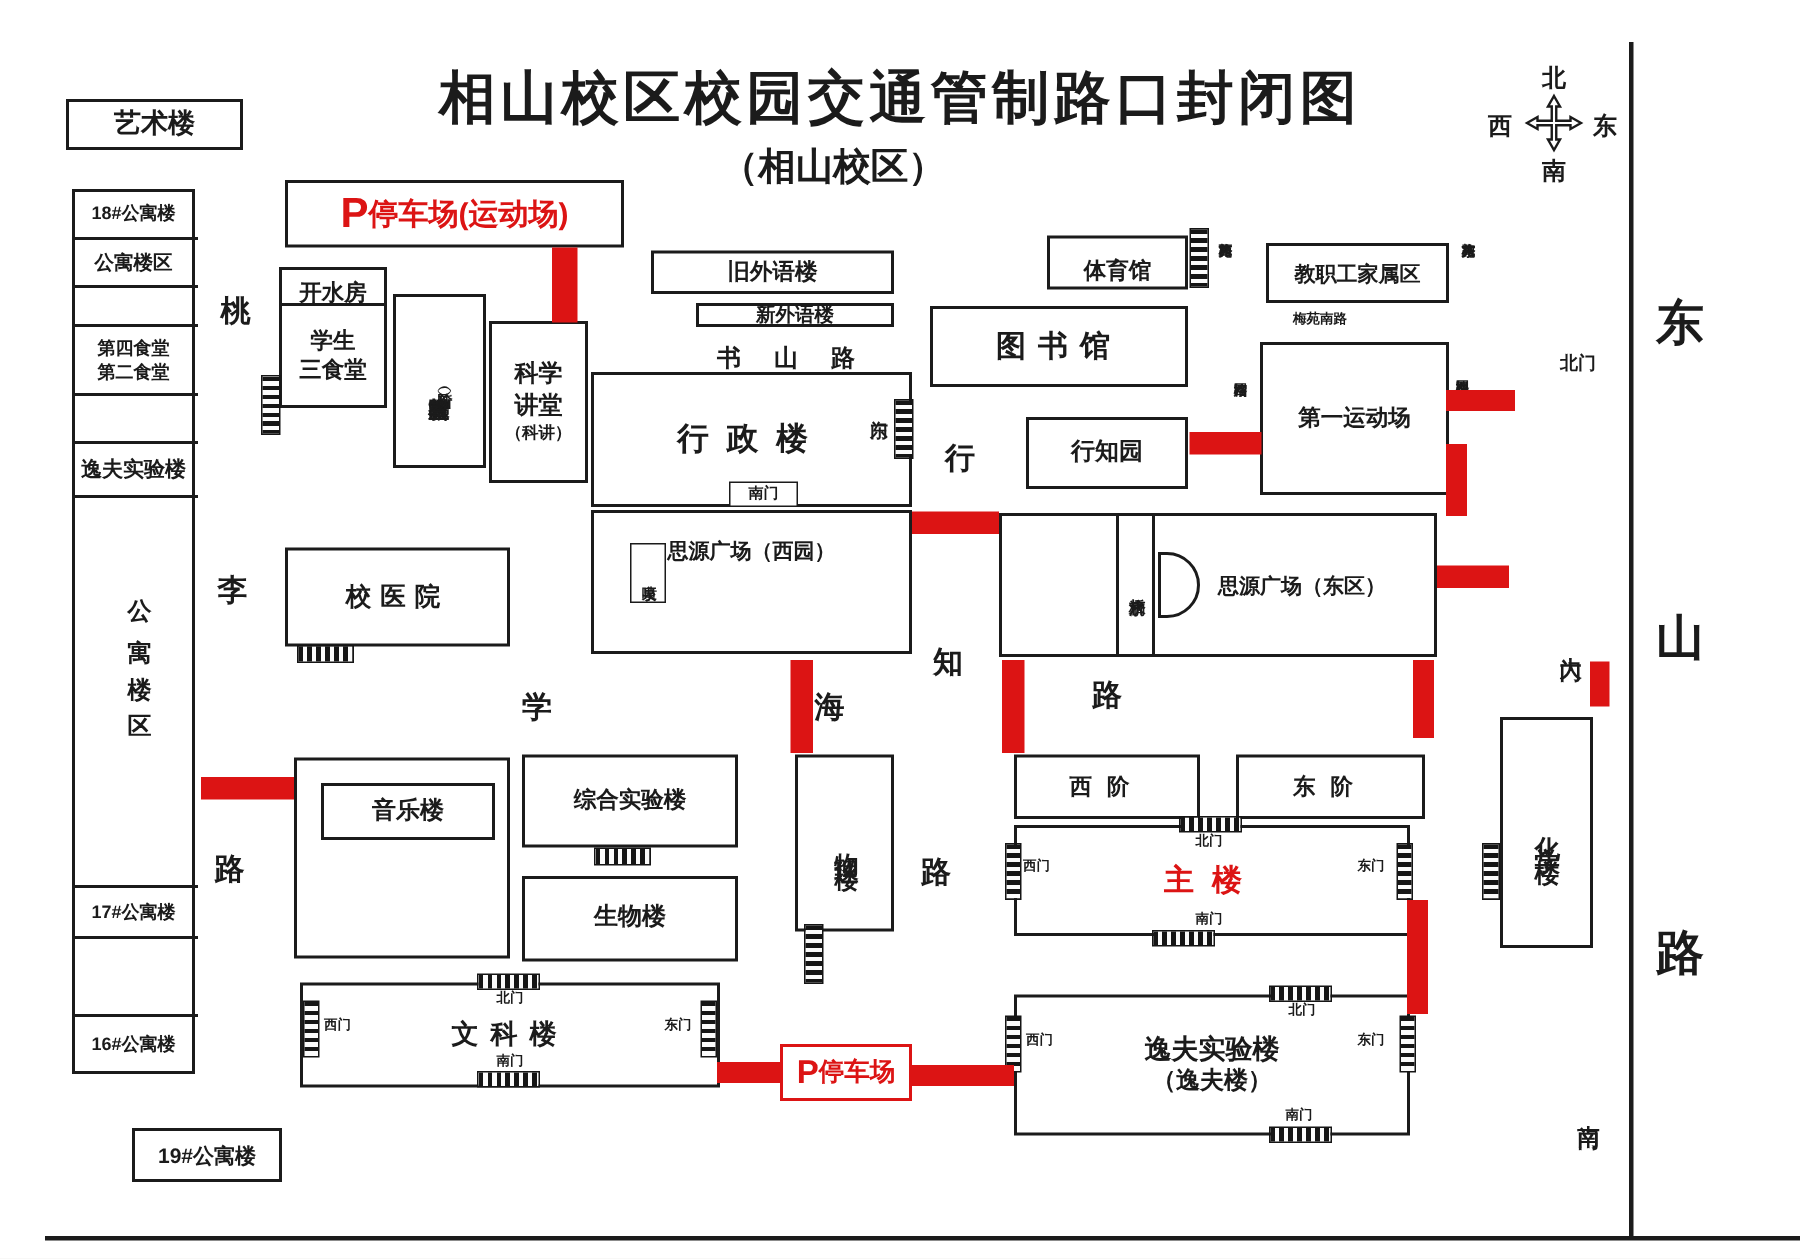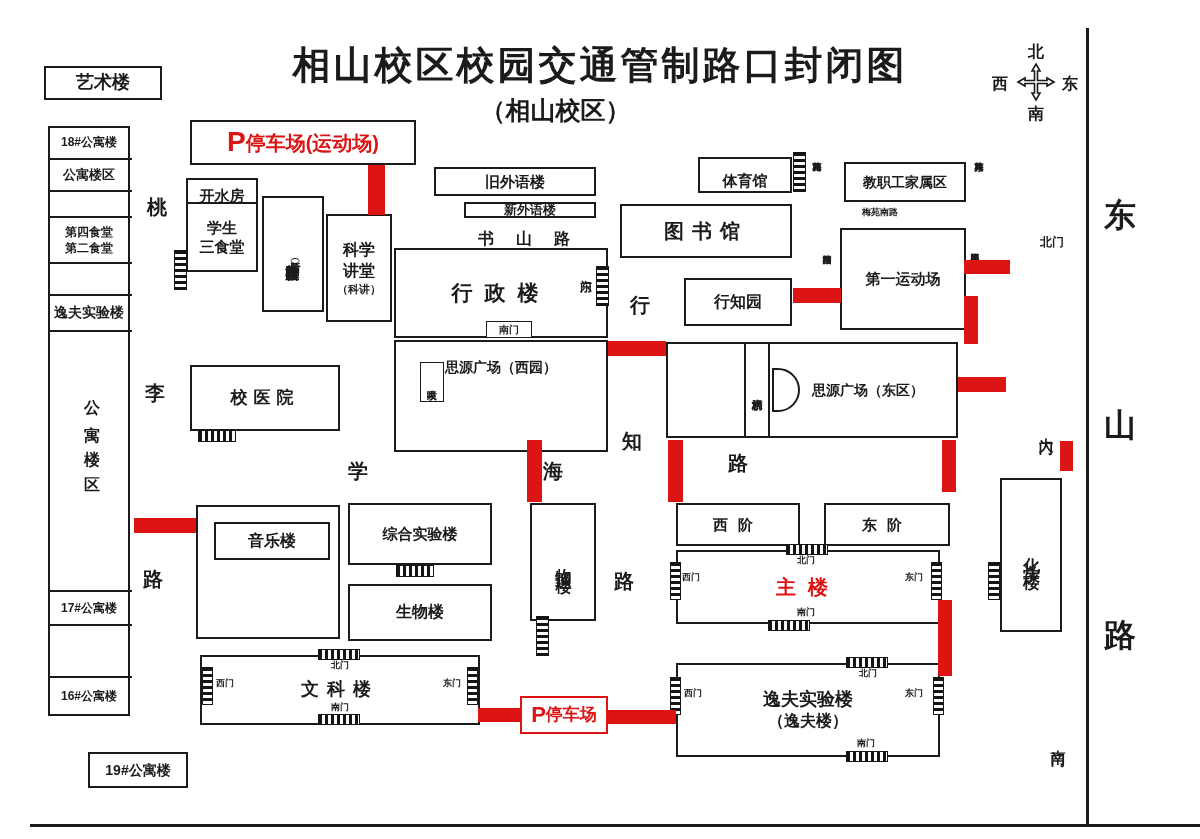--- a/index.html
+++ b/index.html
@@ -109,21 +109,21 @@
   <div class="txt" style="left:478px;top:229px;font-size:16px;letter-spacing:22px;font-weight:700;">书山路</div>
 
   <div class="box" style="left:394px;top:248px;width:214px;height:90px;">
     <span style="font-size:21px;letter-spacing:12px;">行政楼</span>
   </div>
   <div class="box" style="left:486px;top:321px;width:46px;height:17px;border-width:1.5px;">
     <span style="font-size:10px;">南门</span>
   </div>
   <div class="txt v" style="left:577px;top:270px;font-size:12px;">东门</div>
 
-  <div class="box" style="left:394px;top:340px;width:214px;height:112px;justify-content:flex-start;padding-top:16px;">
+  <div class="box" style="left:394px;top:340px;width:214px;height:96px;justify-content:flex-start;padding-top:16px;">
     <span style="font-size:14px;">思源广场（西园）</span>
   </div>
   <div class="box" style="left:420px;top:362px;width:24px;height:40px;border-width:1.5px;">
     <span class="v" style="font-size:10px;">喷泉</span>
   </div>
 
   <div class="box" style="left:698px;top:157px;width:94px;height:36px;">
     <span style="font-size:15px;margin-top:12px;">体育馆</span>
   </div>
   <div class="txt v tiny" style="left:810px;top:155px;">梅苑西路</div>

